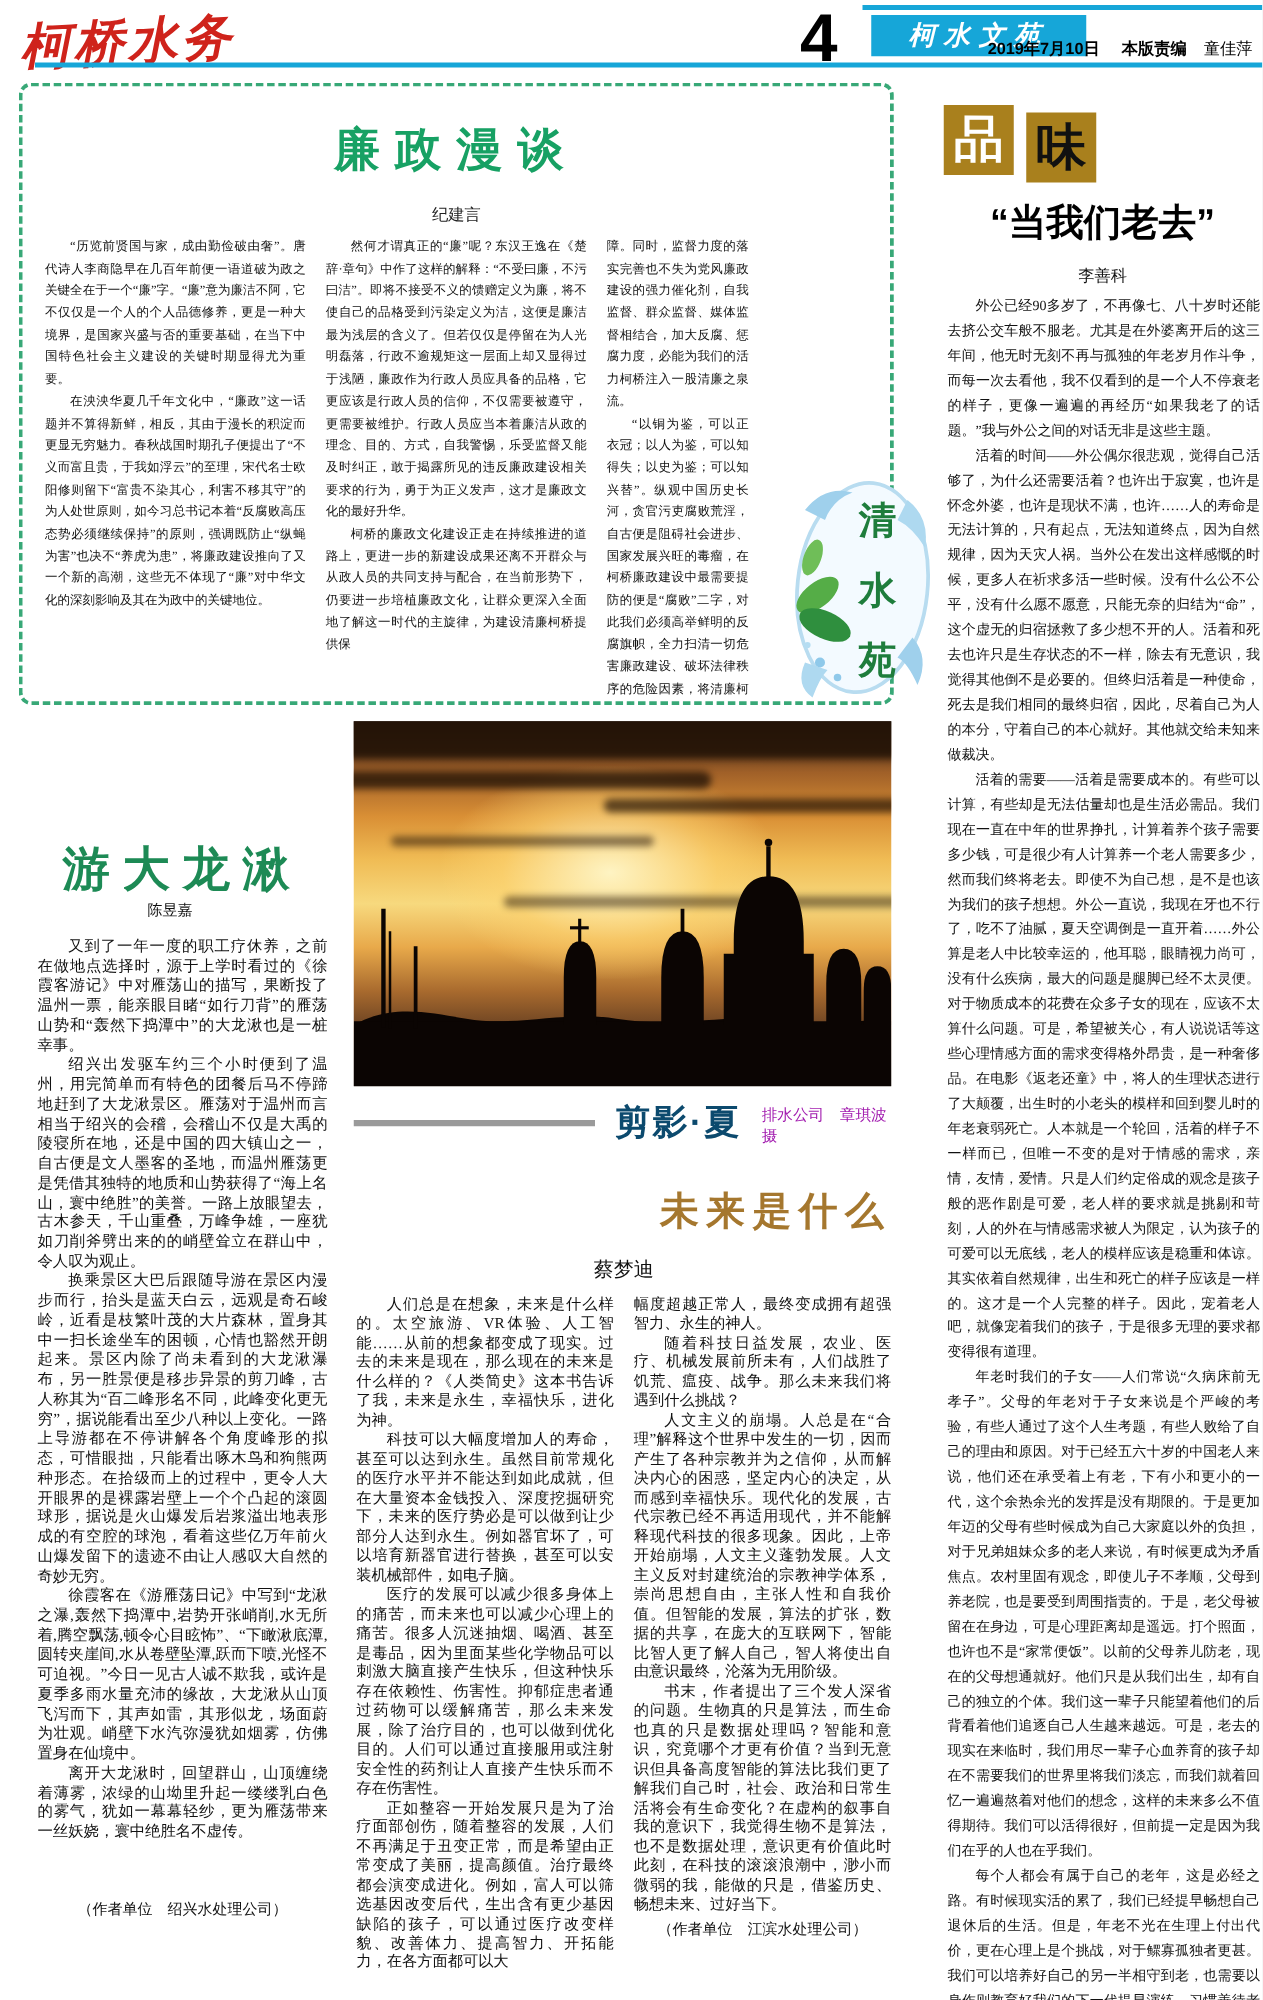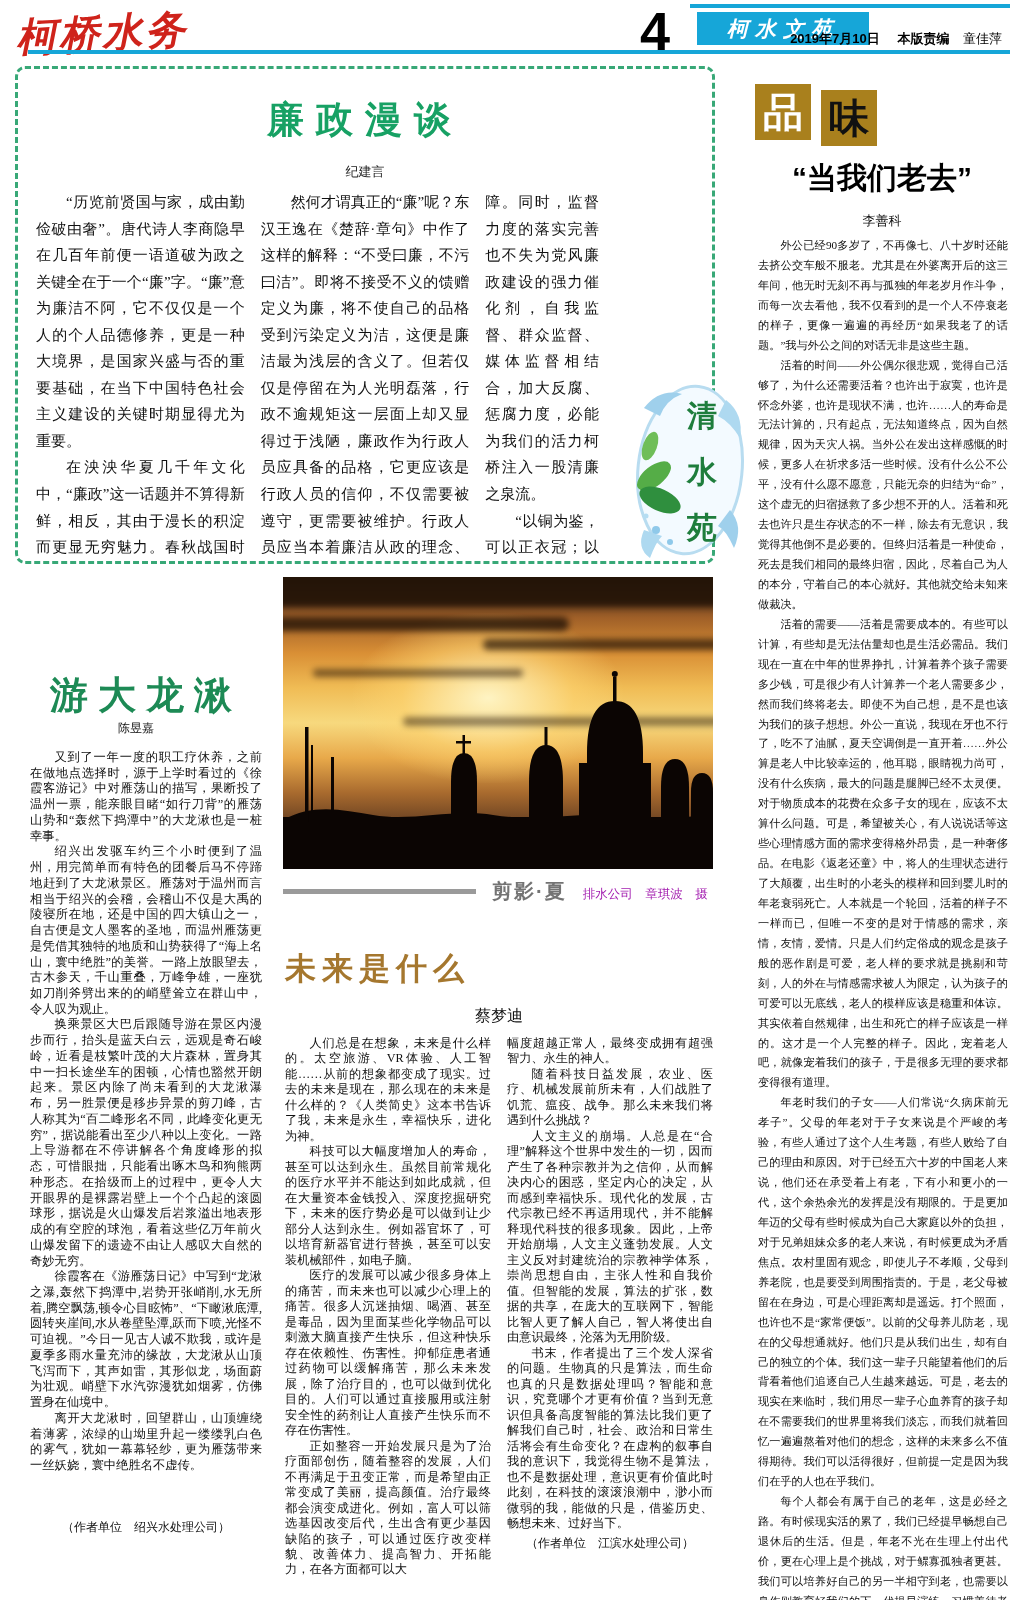--- a/index.html
+++ b/index.html
@@ -41,21 +41,21 @@
     left: 15px; top: 66px; width: 700px; height: 498px;
     border: 3px dashed #38a877; border-radius: 10px; overflow: hidden;
   }
   .a1-title {
     left: 0; right: 0; top: 26px; text-align: center;
     font-family: "Liberation Sans", sans-serif; font-weight: bold;
     font-size: 37px; color: #17a164; letter-spacing: 12px;
   }
   .a1-byline { left: 0; right: 0; top: 94px; text-align: center; font-size: 13px; color: #222; }
   .a1-cols { left: 18px; right: 18px; top: 120px; bottom: 10px; display: flex; gap: 16px; }
-  .a1col { flex: 1; font-size: 15px; line-height: 1.77; text-align: justify; color: #111; }
+  .a1col { flex: 1; font-size: 10px; line-height: 1.77; text-align: justify; color: #111; }
   .a1col p { text-indent: 2em; }
   .a1col p.cont { text-indent: 0; }
   .badge-spacer { float: right; width: 89px; height: 166px; margin-top: 202px; margin-left: 6px; }
 
   
   .badge { left: 626px; top: 380px; width: 122px; height: 180px; }
 
   
   .pw-sq {
     width: 56px; height: 56px; background: #a9801d; text-align: center;
@@ -108,28 +108,28 @@
   .cl1 { left: -10px; top: -8px; width: 460px; height: 38px; opacity: .92; border-radius: 0; }
   .cl2 { left: -24px; top: 40px; width: 310px; height: 14px; opacity: .8; }
   .cl3 { left: 200px; top: 62px; width: 250px; height: 11px; opacity: .7; }
   .cl4 { left: 30px; top: 92px; width: 210px; height: 8px; opacity: .55; }
   .cl5 { left: 120px; top: 140px; width: 330px; height: 9px; opacity: .5; }
   .photo svg { position: absolute; left: 0; bottom: 0; }
 
   .caption { left: 283px; top: 878px; width: 430px; display: flex; align-items: center; }
   .cap-bar { width: 193px; height: 5px; background: #9a9a9a; flex: none; margin-right: 16px; }
   .cap-title {
-    font-family: "Liberation Sans", sans-serif; font-weight: bold; font-size: 20px;
-    color: #737373; flex: none; margin-right: 16px; letter-spacing: 2px;
+    font-family: "Liberation Sans", sans-serif; font-weight: bold; font-size: 28px;
+    color: #0c4a6e; flex: none; margin-right: 16px; letter-spacing: 2px;
   }
   .cap-credit { font-size: 12.5px; color: #a21caf; padding-top: 6px; }
 
   
   .wl-title {
-    left: 285px; top: 948px; width: 428px; text-align: left;
+    left: 285px; top: 948px; width: 428px; text-align: right;
     font-family: "Liberation Sans", sans-serif; font-weight: bold;
     font-size: 31px; color: #a5772e; letter-spacing: 6px;
   }
   .wl-byline { left: 285px; top: 1006px; width: 428px; text-align: center; font-size: 16px; }
   .wl-cols { left: 285px; top: 1036px; width: 428px; display: flex; gap: 16px; }
   .wlcol { flex: 1; font-size: 12.2px; line-height: 1.27; text-align: justify; }
   .wlcol p { text-indent: 2em; }
   .wlcol p.cont { text-indent: 0; }
   .wlcol .author-unit { margin-top: 4px; }
 </style>

